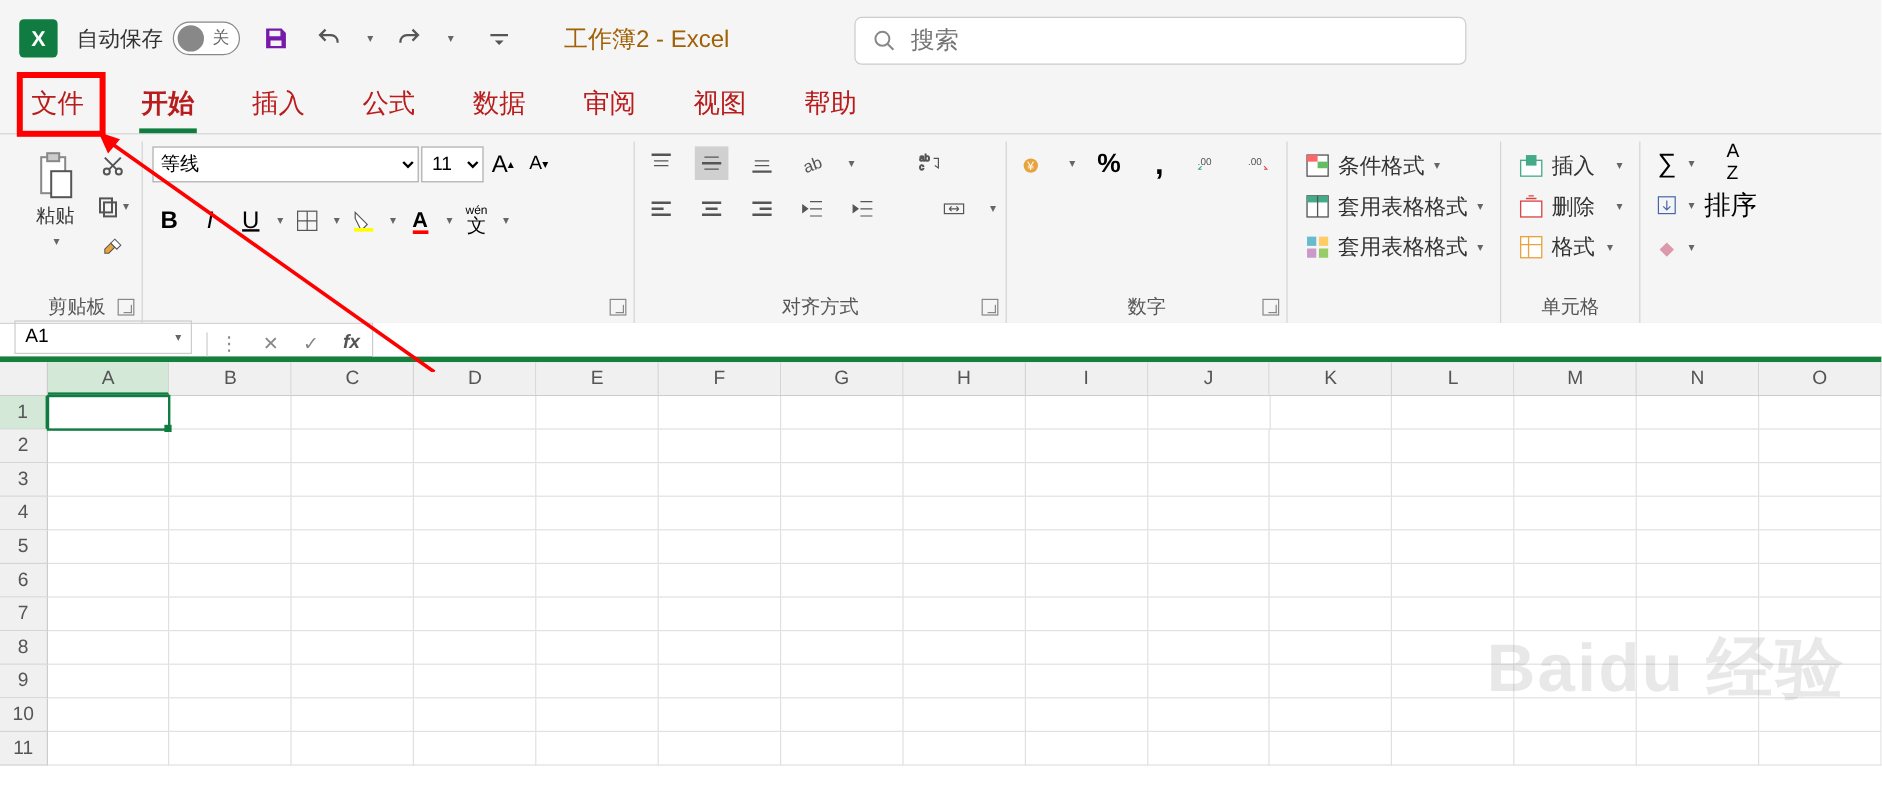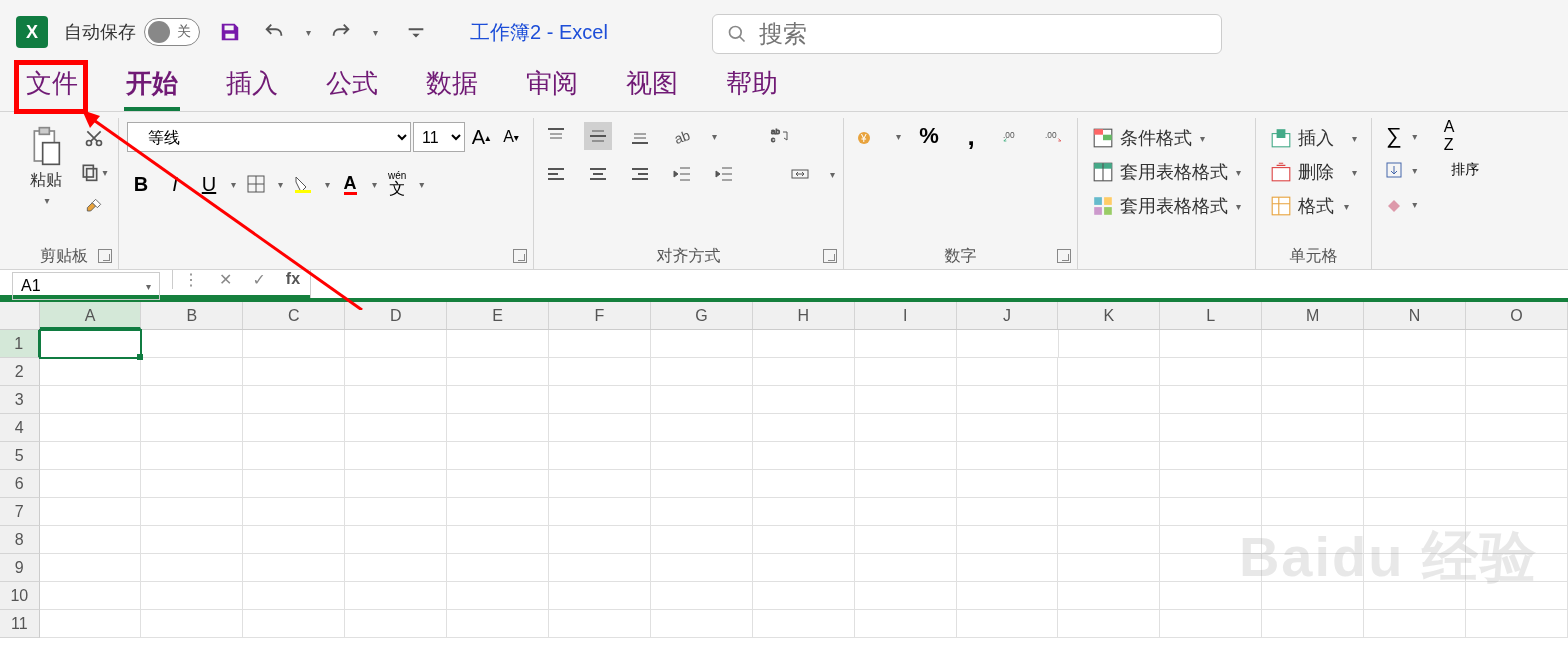--- a/index.html
+++ b/index.html
@@ -6,53 +6,53 @@
 body{background:#fff;width:1568px;height:656px;overflow:hidden;position:relative}
 .titlebar{height:64px;background:#f5f5f5;display:flex;align-items:center;padding-left:16px;gap:16px}
 .app-icon{width:32px;height:32px;background:#107c41;border-radius:4px;display:flex;align-items:center;justify-content:center;color:#fff;font-weight:bold;font-size:18px}
 .autosave{display:flex;align-items:center;gap:8px;font-size:18px;color:#333}
 .toggle{width:56px;height:28px;background:#fff;border:1px solid #888;border-radius:14px;position:relative;display:flex;align-items:center}
 .toggle-knob{width:22px;height:22px;background:#888;border-radius:50%;margin-left:3px}
 .toggle-label{position:absolute;right:8px;font-size:14px;color:#666}
 .qat-btn{width:28px;height:28px;display:flex;align-items:center;justify-content:center;color:#555;cursor:pointer}
 .qat-btn svg{width:22px;height:22px}
 .save-icon{color:#7719aa}
-.doc-title{font-size:20px;color:#1d4ed8;margin-left:24px}
+.doc-title{font-size:20px;color:#a16207;margin-left:24px}
 .searchbox{position:absolute;left:712px;top:14px;width:510px;height:40px;background:#fff;border:1px solid #ccc;border-radius:6px;display:flex;align-items:center;padding:0 14px;gap:12px}
-.searchbox input{border:none;outline:none;font-size:24px;flex:1;color:#8b5cf6}
+.searchbox input{border:none;outline:none;font-size:20px;flex:1;color:#8b5cf6}
 .tabs{height:48px;background:#f5f5f5;display:flex;align-items:flex-end;padding-left:18px;gap:32px;border-bottom:1px solid #d4d4d4;position:relative}
-.tab{font-size:26px;color:#701a75;padding:12px 8px 10px;cursor:pointer;position:relative}
+.tab{font-size:22px;color:#b91c1c;padding:12px 8px 10px;cursor:pointer;position:relative}
 .tab.active{font-weight:bold}
 .tab.active::after{content:"";position:absolute;bottom:0;left:6px;right:6px;height:4px;background:#107c41}
 .highlight-box{position:absolute;left:14px;top:60px;width:74px;height:54px;border:5px solid red;z-index:100;pointer-events:none}
 .arrow-line{position:absolute;left:82px;top:110px;width:290px;height:200px;z-index:99;pointer-events:none}
 .ribbon{height:158px;background:#f5f5f5;border-bottom:1px solid #d4d4d4;display:flex;padding:6px 10px 0}
 .group{display:flex;flex-direction:column;border-right:1px solid #d4d4d4;padding:0 8px;position:relative}
 .group-body{flex:1;display:flex;align-items:flex-start;gap:4px;padding-top:4px}
 .group-label{text-align:center;font-size:16px;color:#555;padding:4px 0 2px;display:flex;justify-content:center;align-items:center;gap:6px}
 .launcher{width:14px;height:14px;border:1px solid #888;position:absolute;bottom:6px;right:6px}
 .launcher::after{content:"";position:absolute;right:1px;bottom:1px;width:6px;height:6px;border-right:1px solid #888;border-bottom:1px solid #888}
 .big-btn{display:flex;flex-direction:column;align-items:center;gap:4px;padding:4px 8px;cursor:pointer}
 .big-btn-icon{width:40px;height:40px}
 .big-btn-label{font-size:16px;color:#333}
 .col{display:flex;flex-direction:column;gap:6px;padding:2px}
 .small-btn{width:28px;height:28px;display:flex;align-items:center;justify-content:center;cursor:pointer}
 .small-btn svg{width:20px;height:20px}
 .row{display:flex;align-items:center;gap:2px}
 .dropdown-arrow{font-size:10px;color:#666;margin-left:2px}
-.font-select{width:284px;height:30px;border:1px solid #aaa;background:#fff;font-size:16px;padding:2px 16px}
+.font-select{width:222px;height:30px;border:1px solid #aaa;background:#fff;font-size:16px;padding:2px 2px}
 .size-select{width:52px;height:30px;border:1px solid #aaa;background:#fff;font-size:16px;padding:2px 4px}
 .numfmt-select{width:214px;height:30px;border:1px solid #aaa;background:#fff;font-size:16px;padding:2px 6px}
 .btn-row{display:flex;gap:6px;margin-top:10px;align-items:center}
 .ribbon-btn{display:flex;align-items:center;gap:6px;padding:4px 6px;cursor:pointer;font-size:18px;color:#333}
 .ribbon-btn svg{width:22px;height:22px;flex-shrink:0}
-.namebox-bar{height:32px;background:#fff;border-bottom:7px solid #15803d;display:flex;align-items:flex-start}
+.namebox-bar{height:32px;background:#fff;border-bottom:5px solid #15803d;display:flex;align-items:flex-end}
 .namebox{width:148px;height:28px;border:1px solid #ccc;margin:2px 0 2px 12px;display:flex;align-items:center;padding:0 8px;font-size:16px;justify-content:space-between}
 .fx-btns{display:flex;gap:10px;margin-left:12px;color:#888}
-.fx-label{font-weight:bold;margin-left:10px;color:#555}
+.fx-label{font-style:italic;font-weight:bold;margin-left:10px;color:#555}
 .formula-input{flex:1;height:28px;border:none;border-left:1px solid #ccc;margin-left:10px;padding:0 8px}
 .sheet{position:relative;background:#fff}
 .col-headers{display:flex;height:28px;border-bottom:1px solid #ccc}
 .corner{width:40px;border-right:1px solid #ccc;background:#f0f0f0}
 .col-h{width:103px;border-right:1px solid #d4d4d4;background:#f0f0f0;text-align:center;font-size:16px;color:#555;line-height:28px}
 .col-h.sel{background:#d4e8d8;border-bottom:2px solid #107c41}
 .grid-row{display:flex;height:28px}
 .row-h{width:40px;border-right:1px solid #ccc;border-bottom:1px solid #d4d4d4;background:#f0f0f0;text-align:center;font-size:16px;color:#555;line-height:28px}
 .row-h.sel{background:#d4e8d8;border-right:2px solid #107c41}
 .cell{width:103px;height:28px;border-right:1px solid #e0e0e0;border-bottom:1px solid #e0e0e0}
@@ -399,21 +399,21 @@
           </div>
         </div>
       <div class="row">
           <div class="small-btn">
             <svg viewBox="0 0 20 20" stroke="#46a" fill="none">
               <rect x="3" y="3" width="14" height="14"></rect>
               <path d="M10 6v8M7 11l3 3 3-3"></path>
             </svg>
           </div>
           <span class="dropdown-arrow">▾</span>
-      <div style="margin-left:32px;font-size:14px">排序</div>
+      <div style="margin-left:6px;font-size:22px">排序</div>
         </div>
       <div class="row">
           <div class="small-btn">
             <svg viewBox="0 0 20 20" fill="#d9a">
               <path d="M4 12l6-6 6 6-6 6z"></path>
             </svg>
           </div>
           <span class="dropdown-arrow">▾</span>
         </div>
     </div>

